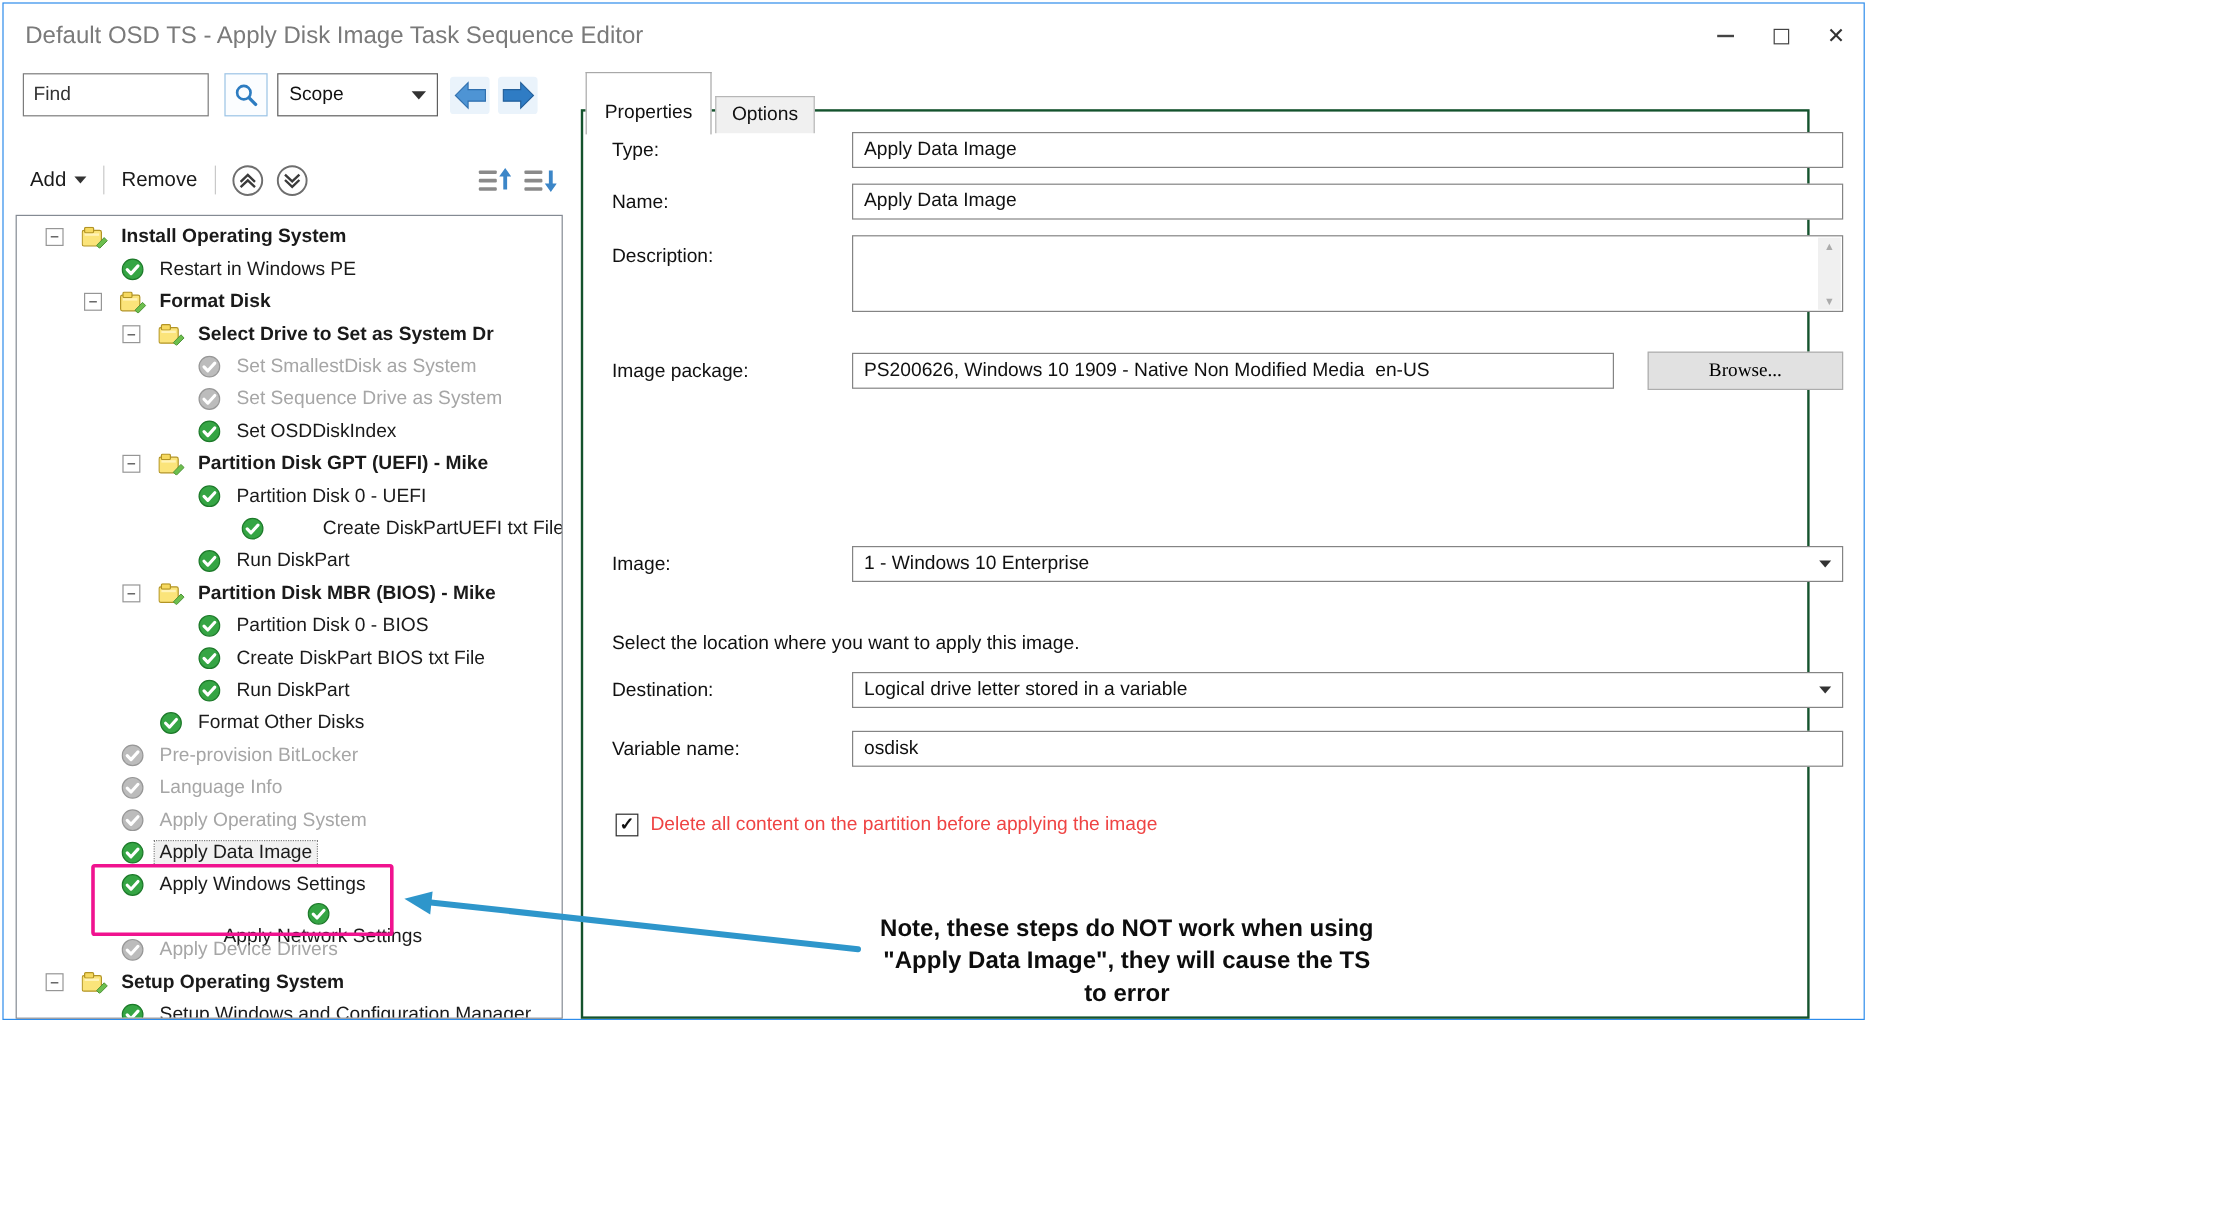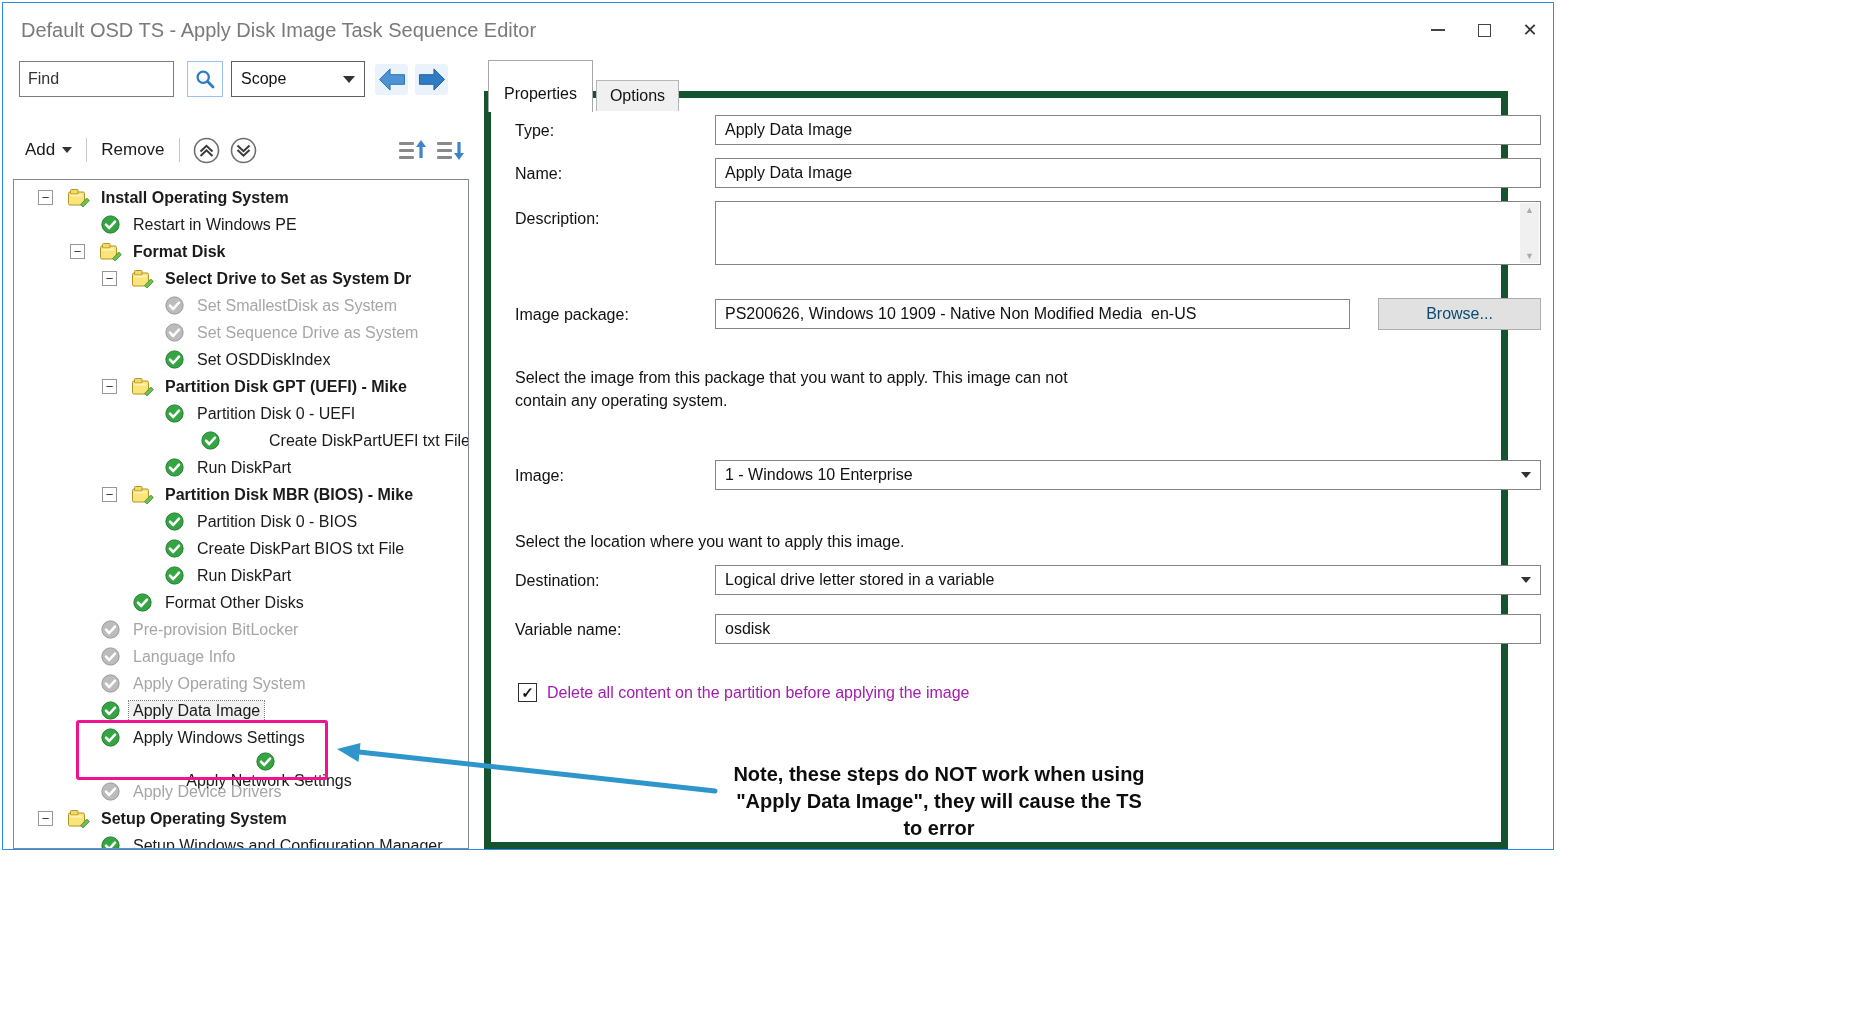--- a/index.html
+++ b/index.html
@@ -46,32 +46,32 @@
   .tlabel.dim { color: #a6a6a6; }
   .tlabel.selected { outline: 1px dotted #7d7d7d; background: #f1f1f1; }
   .highlight-box { position: absolute; left: 62px; top: 540px; width: 252px; height: 60px; border: 3px solid #f0128f; border-radius: 3px; pointer-events: none; z-index: 5; }
 
   
   .tabs { position: absolute; left: 485px; top: 56px; display: flex; align-items: flex-end; z-index: 3; }
   .tab { font-size: 16px; color: #111; }
   .tab.active { background: #fff; border: 1px solid #a8a8a8; border-bottom: none; padding: 24px 15px 9px 15px; position: relative; top: 1px; }
   .tab.inactive { background: #f0f0f0; border: 1px solid #b6b6b6; border-bottom: none; padding: 6px 13px; margin-left: 3px; }
 
-  .panel { position: absolute; left: 481px; top: 88px; width: 1024px; height: 758px; border: 7px solid #14532d; background: #fff; }
+  .panel { position: absolute; left: 481px; top: 88px; width: 1024px; height: 758px; border: 2px solid #14532d; background: #fff; }
   .flabel { position: absolute; left: 24px; font-size: 16px; color: #111; white-space: nowrap; }
   .tinput { position: absolute; left: 224px; width: 826px; height: 30px; border: 1px solid #848484; font-size: 16px; padding: 0 9px; font-family: "Liberation Sans", sans-serif; color: #111; background: #fff; }
   .desc-box { position: absolute; left: 224px; top: 103px; width: 826px; height: 64px; border: 1px solid #848484; background: #fff; }
   .desc-scroll { position: absolute; right: 1px; top: 1px; bottom: 1px; width: 19px; background: #f0f0f0; display: flex; flex-direction: column; justify-content: space-between; align-items: center; padding: 2px 0; }
   .scroll-arrow { font-size: 9px; color: #ababab; }
-  .browse-btn { position: absolute; left: 887px; top: 200px; width: 163px; height: 32px; background: #e1e1e1; border: 1px solid #adadad; display: flex; align-items: center; justify-content: center; font-size: 16px; color: #0c4a6e; }
+  .browse-btn { position: absolute; left: 887px; top: 200px; width: 163px; height: 32px; background: #e1e1e1; border: 1px solid #adadad; display: flex; align-items: center; justify-content: center; font-size: 16px; color: #000000; font-family: Liberation Serif, serif; }
   .fhelp { position: absolute; left: 24px; font-size: 16px; color: #111; line-height: 23px; white-space: pre-line; }
   .fcombo { position: absolute; left: 224px; width: 826px; height: 30px; border: 1px solid #848484; background: #fff; display: flex; align-items: center; justify-content: space-between; padding: 0 9px; font-size: 16px; color: #111; }
   .fcombo .caret-down { border-left-width: 5px; border-right-width: 5px; border-top-width: 6px; }
   .cb { position: absolute; left: 27px; top: 585px; width: 19px; height: 19px; border: 1px solid #2d2d2d; background: #fff; display: flex; align-items: center; justify-content: center; font-size: 15px; font-weight: bold; color: #111; line-height: 1; }
-  .cb-label { position: absolute; left: 56px; top: 586px; font-size: 16px; color: #a21caf; white-space: nowrap; }
+  .cb-label { position: absolute; left: 56px; top: 586px; font-size: 16px; color: #ef4444; white-space: nowrap; }
 
   
   .note { position: absolute; left: 630px; top: 758px; width: 612px; text-align: center; font-weight: bold; font-size: 20px; line-height: 27px; color: #0d0d0d; white-space: pre-line; z-index: 10; }
   .arrow-overlay { position: absolute; left: 0; top: 0; width: 1552px; height: 848px; pointer-events: none; z-index: 20; }
 </style>
 </head>
 <body>
 
 <div class="window" style="border-color: rgb(45, 140, 235);">
 
@@ -441,22 +441,20 @@
       <div class="desc-scroll">
         <span class="scroll-arrow">▲</span>
         <span class="scroll-arrow">▼</span>
       </div>
     </div>
 
     <div class="flabel" style="top:208px;">Image package:</div>
     <input class="tinput" style="top: 201px; width: 635px;" value="PS200626, Windows 10 1909 - Native Non Modified Media  en-US">
     <div class="browse-btn">Browse...</div>
 
-    <div class="fhelp" style="top:268px;">Select the image from this package that you want to apply. This image can not
-contain any operating system.</div>
 
     <div class="flabel" style="top:369px;">Image:</div>
     <div class="fcombo" style="top:362px;">
       <span>1 - Windows 10 Enterprise</span>
       <span class="caret-down"></span>
     </div>
 
     <div class="fhelp" style="top:432px;">Select the location where you want to apply this image.</div>
 
     <div class="flabel" style="top:474px;">Destination:</div>

